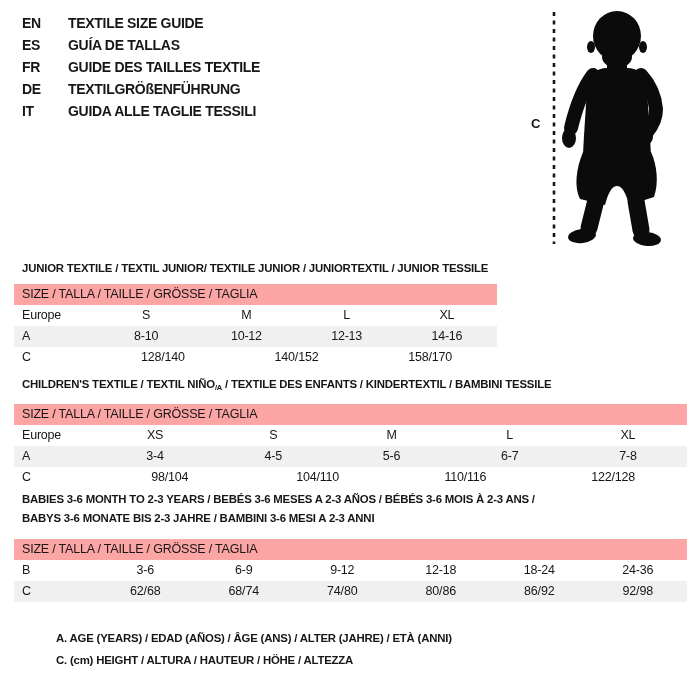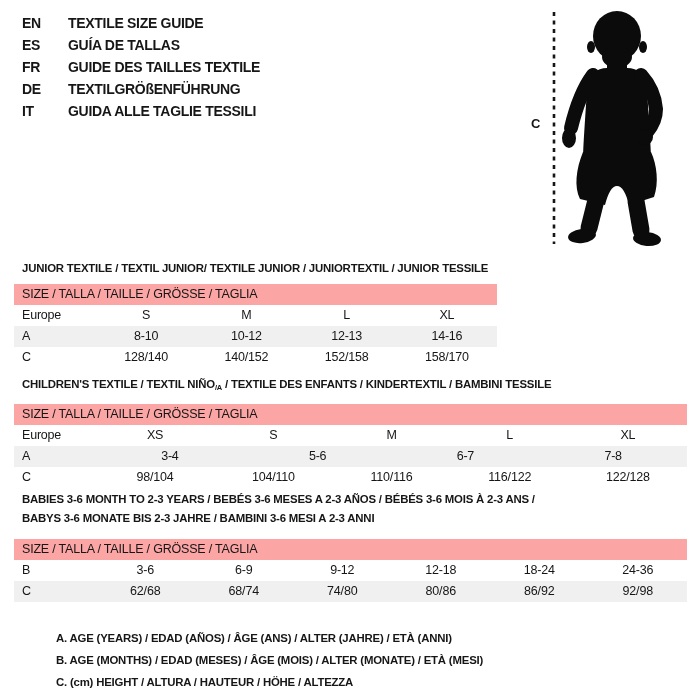--- a/index.html
+++ b/index.html
@@ -118,49 +118,48 @@
         <div class="tlabel">A</div>
         <div class="tcell">8-10</div>
         <div class="tcell">10-12</div>
         <div class="tcell">12-13</div>
         <div class="tcell">14-16</div>
       </div>
       <div class="trow">
         <div class="tlabel">C</div>
         <div class="tcell">128/140</div>
         <div class="tcell">140/152</div>
-        <div class="tcell">152/158</div>
         <div class="tcell">158/170</div>
       </div>
     </div>
 
   <div class="heading" id="children-heading"><span>CHILDREN'S TEXTILE / TEXTIL NIÑO</span><span class="subscr">/A</span><span> / TEXTILE DES ENFANTS / KINDERTEXTIL / BAMBINI TESSILE</span></div>
   <div class="sizetable" id="table-children">
       <div class="size-bar">SIZE / TALLA / TAILLE / GRÖSSE / TAGLIA</div>
       <div class="trow">
         <div class="tlabel">Europe</div>
         <div class="tcell">XS</div>
         <div class="tcell">S</div>
         <div class="tcell">M</div>
         <div class="tcell">L</div>
         <div class="tcell">XL</div>
       </div>
       <div class="trow shade">
         <div class="tlabel">A</div>
         <div class="tcell">3-4</div>
+        <div class="tcell">4-5</div>
         <div class="tcell">5-6</div>
         <div class="tcell">6-7</div>
         <div class="tcell">7-8</div>
       </div>
       <div class="trow">
         <div class="tlabel">C</div>
         <div class="tcell">98/104</div>
         <div class="tcell">104/110</div>
         <div class="tcell">110/116</div>
-        <div class="tcell">116/122</div>
         <div class="tcell">122/128</div>
       </div>
     </div>
 
   <div class="heading" id="babies-heading">
     <div>BABIES 3-6 MONTH TO 2-3 YEARS / BEBÉS 3-6 MESES A 2-3 AÑOS / BÉBÉS 3-6 MOIS À 2-3 ANS /</div>
     <div>BABYS 3-6 MONATE BIS 2-3 JAHRE / BAMBINI 3-6 MESI A 2-3 ANNI</div>
   </div>
   <div class="sizetable" id="table-babies">
       <div class="size-bar">SIZE / TALLA / TAILLE / GRÖSSE / TAGLIA</div>
@@ -179,17 +178,16 @@
         <div class="tcell">68/74</div>
         <div class="tcell">74/80</div>
         <div class="tcell">80/86</div>
         <div class="tcell">86/92</div>
         <div class="tcell">92/98</div>
       </div>
     </div>
 
   <div class="notes">
     <div>A. AGE (YEARS) / EDAD (AÑOS) / ÂGE (ANS) / ALTER (JAHRE) / ETÀ (ANNI)</div>
-    <div>B. AGE (MONTHS) / EDAD (MESES) / ÂGE (MOIS) / ALTER (MONATE) / ETÀ (MESI)</div>
     <div>C. (cm) HEIGHT / ALTURA / HAUTEUR / HÖHE / ALTEZZA</div>
   </div>
 
 </div>
 
 </body></html>

